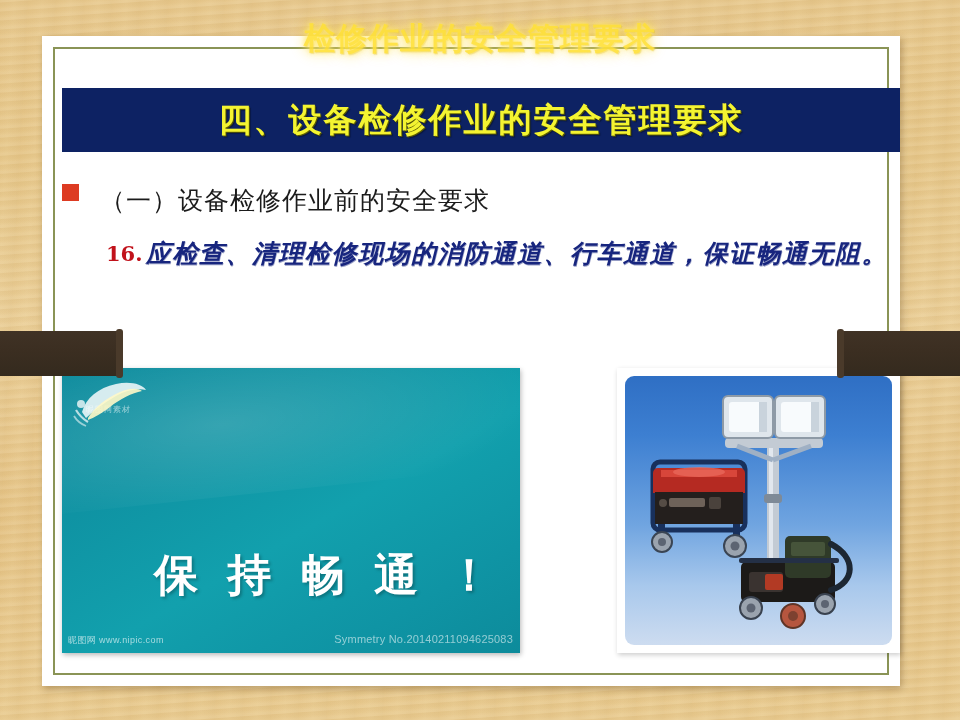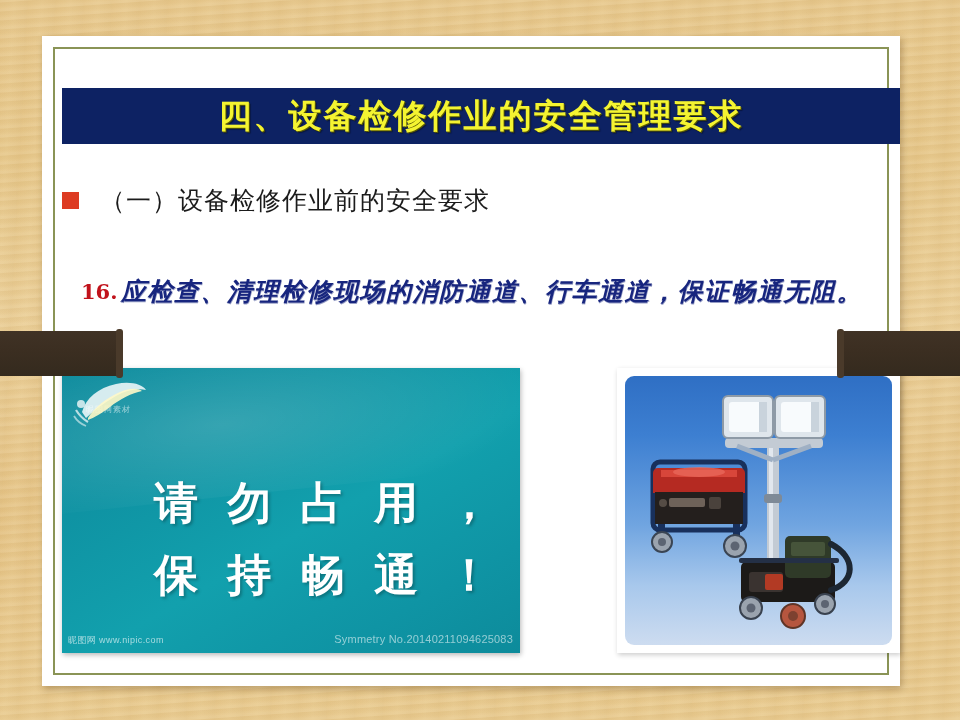--- a/index.html
+++ b/index.html
@@ -53,21 +53,21 @@
     box-sizing: border-box;
     pointer-events: none;
   }
 
   
   #title-bar {
     position: absolute;
     left: 62px;
     top: 88px;
     width: 838px;
-    height: 56px;
+    height: 64px;
     background: #0d2263;
     display: flex;
     align-items: center;
     justify-content: center;
   }
   #title-bar .title-text {
     font-family: "DejaVu Sans", "Liberation Sans", sans-serif;
     font-size: 33px;
     font-weight: bold;
     color: #f4f431;
@@ -107,21 +107,21 @@
     width: 838px;
     height: 495px;
   }
 
   
   #heading-row {
     position: absolute;
     left: 0;
     top: 14px;
     display: flex;
-    align-items: center;
+    align-items: flex-start;
   }
   #heading-bullet {
     width: 17px;
     height: 17px;
     background: #dd3b22;
     margin-right: 21px;
     flex: 0 0 auto;
   }
   #heading-text {
     font-family: "DejaVu Serif", "Liberation Serif", serif;
@@ -130,21 +130,21 @@
     letter-spacing: 1px;
     white-space: nowrap;
   }
 
   
   .item-row {
     position: absolute;
     display: flex;
     align-items: flex-start;
   }
-  #item-16 { left: 19px; top: 64px; width: 812px; margin-top: 38px; }
+  #item-16 { left: 44px; top: 64px; width: 812px; }
   #item-17 { left: 26px; top: 152px; width: 812px; }
 
   .item-num {
     font-family: "DejaVu Serif", "Liberation Serif", serif;
     font-size: 21px;
     font-weight: bold;
     color: #c1121b;
     flex: 0 0 auto;
     width: 40px;
     line-height: 40px;
@@ -293,20 +293,21 @@
 
 <div id="slide">
 
   <div id="paper-card"></div>
   <div id="paper-inner-border"></div>
 
   <div id="title-bar">
     <span class="title-text nosel">四、设备检修作业的安全管理要求</span>
   </div>
 
+  <div id="overlay-title" class="nosel">检修作业的安全管理要求</div>
 
   <div id="content">
 
     <div id="heading-row">
       <span id="heading-bullet"></span>
       <span id="heading-text" class="nosel">（一）设备检修作业前的安全要求</span>
     </div>
 
     <div class="item-row" id="item-16">
       <span class="item-num nosel">16.</span>
@@ -321,21 +322,20 @@
 
       <svg id="sign-logo" viewBox="0 0 108 52">
         <path d="M10 34 C14 20, 26 10, 44 6 C58 3, 70 6, 74 12 C66 10, 54 12, 44 18 C32 25, 22 32, 14 40 Z" fill="rgba(255,255,255,0.82)"></path>
         <path d="M16 40 C22 30, 34 20, 48 14 C58 10, 66 10, 70 13 C60 15, 48 21, 38 29 C30 35, 22 40, 16 42 Z" fill="rgba(255,248,200,0.9)"></path>
         <circle cx="9" cy="26" r="4" fill="rgba(255,255,255,0.75)"></circle>
         <path d="M4 32 C7 37, 11 41, 16 44" stroke="rgba(255,255,255,0.7)" stroke-width="2.2" fill="none"></path>
         <path d="M2 38 C5 43, 9 46, 14 48" stroke="rgba(255,255,255,0.55)" stroke-width="1.8" fill="none"></path>
       </svg>
       <div id="sign-logo-caption" class="nosel">昵图网素材</div>
 
-      <div class="sign-line nosel" id="sign-line-2">请 勿 占 用 ，</div>
       <div class="sign-line nosel" id="sign-line-3">保 持 畅 通 ！</div>
 
       <div id="sign-wm-left" class="nosel">昵图网 www.nipic.com</div>
       <div id="sign-wm-right" class="nosel">Symmetry No.20140211094625083</div>
     </div>
 
     <div id="pic-lighting">
       <div id="pic-lighting-inner">
         <svg viewBox="0 0 267 269" width="100%" height="100%">
 

